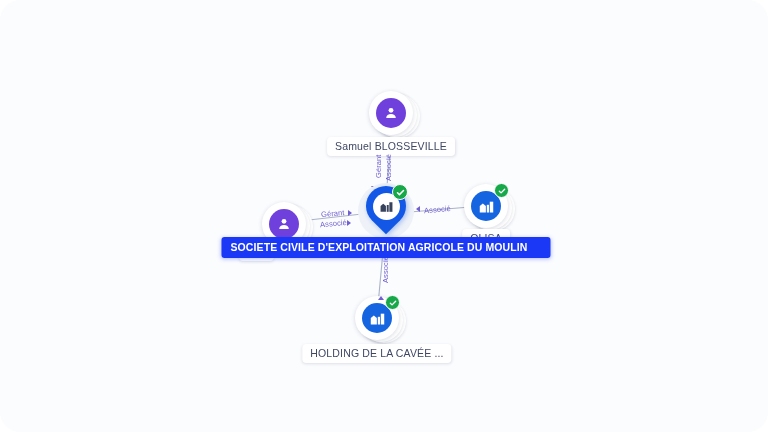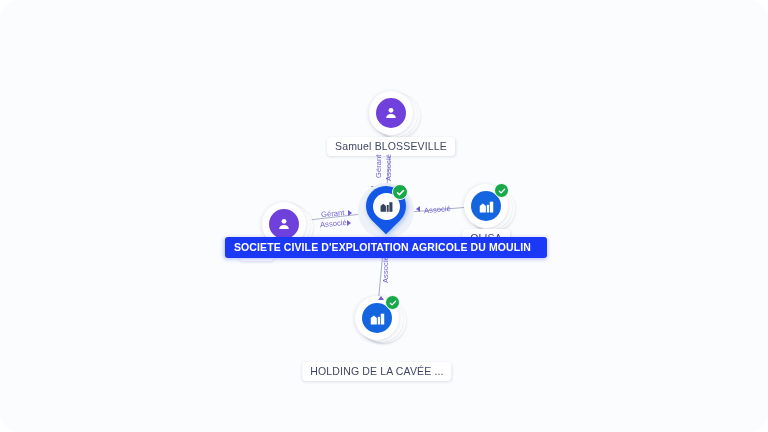--- a/index.html
+++ b/index.html
@@ -135,31 +135,31 @@
     background: #ffffff;
     color: #3f4764;
     font-size: 10.5px;
     letter-spacing: .15px;
     padding: 3px 8px 4px 8px;
     border-radius: 4px;
     box-shadow: 0 1px 3px rgba(40,50,90,.14);
   }
   .label-top    { top: 24px; }
   .label-olisa  { top: 23px; }
-  .label-holding{ top: 44px; }
+  .label-holding{ top: 26px; }
   .label-person-left { top: 18px; }
 
   
   .node-label.selected {
     background: #1a38f5;
     color: #ffffff;
     font-weight: 700;
     font-size: 10.5px;
     letter-spacing: .1px;
-    padding: 4px 16px 5px 9px;
+    padding: 4px 23px 5px 9px;
     border-radius: 3px;
     box-shadow: 0 1px 4px rgba(26,56,245,.35);
     z-index: 30;
   }
 
   
   .edge-label {
     position: absolute;
     white-space: nowrap;
     color: #6f5fd0;

